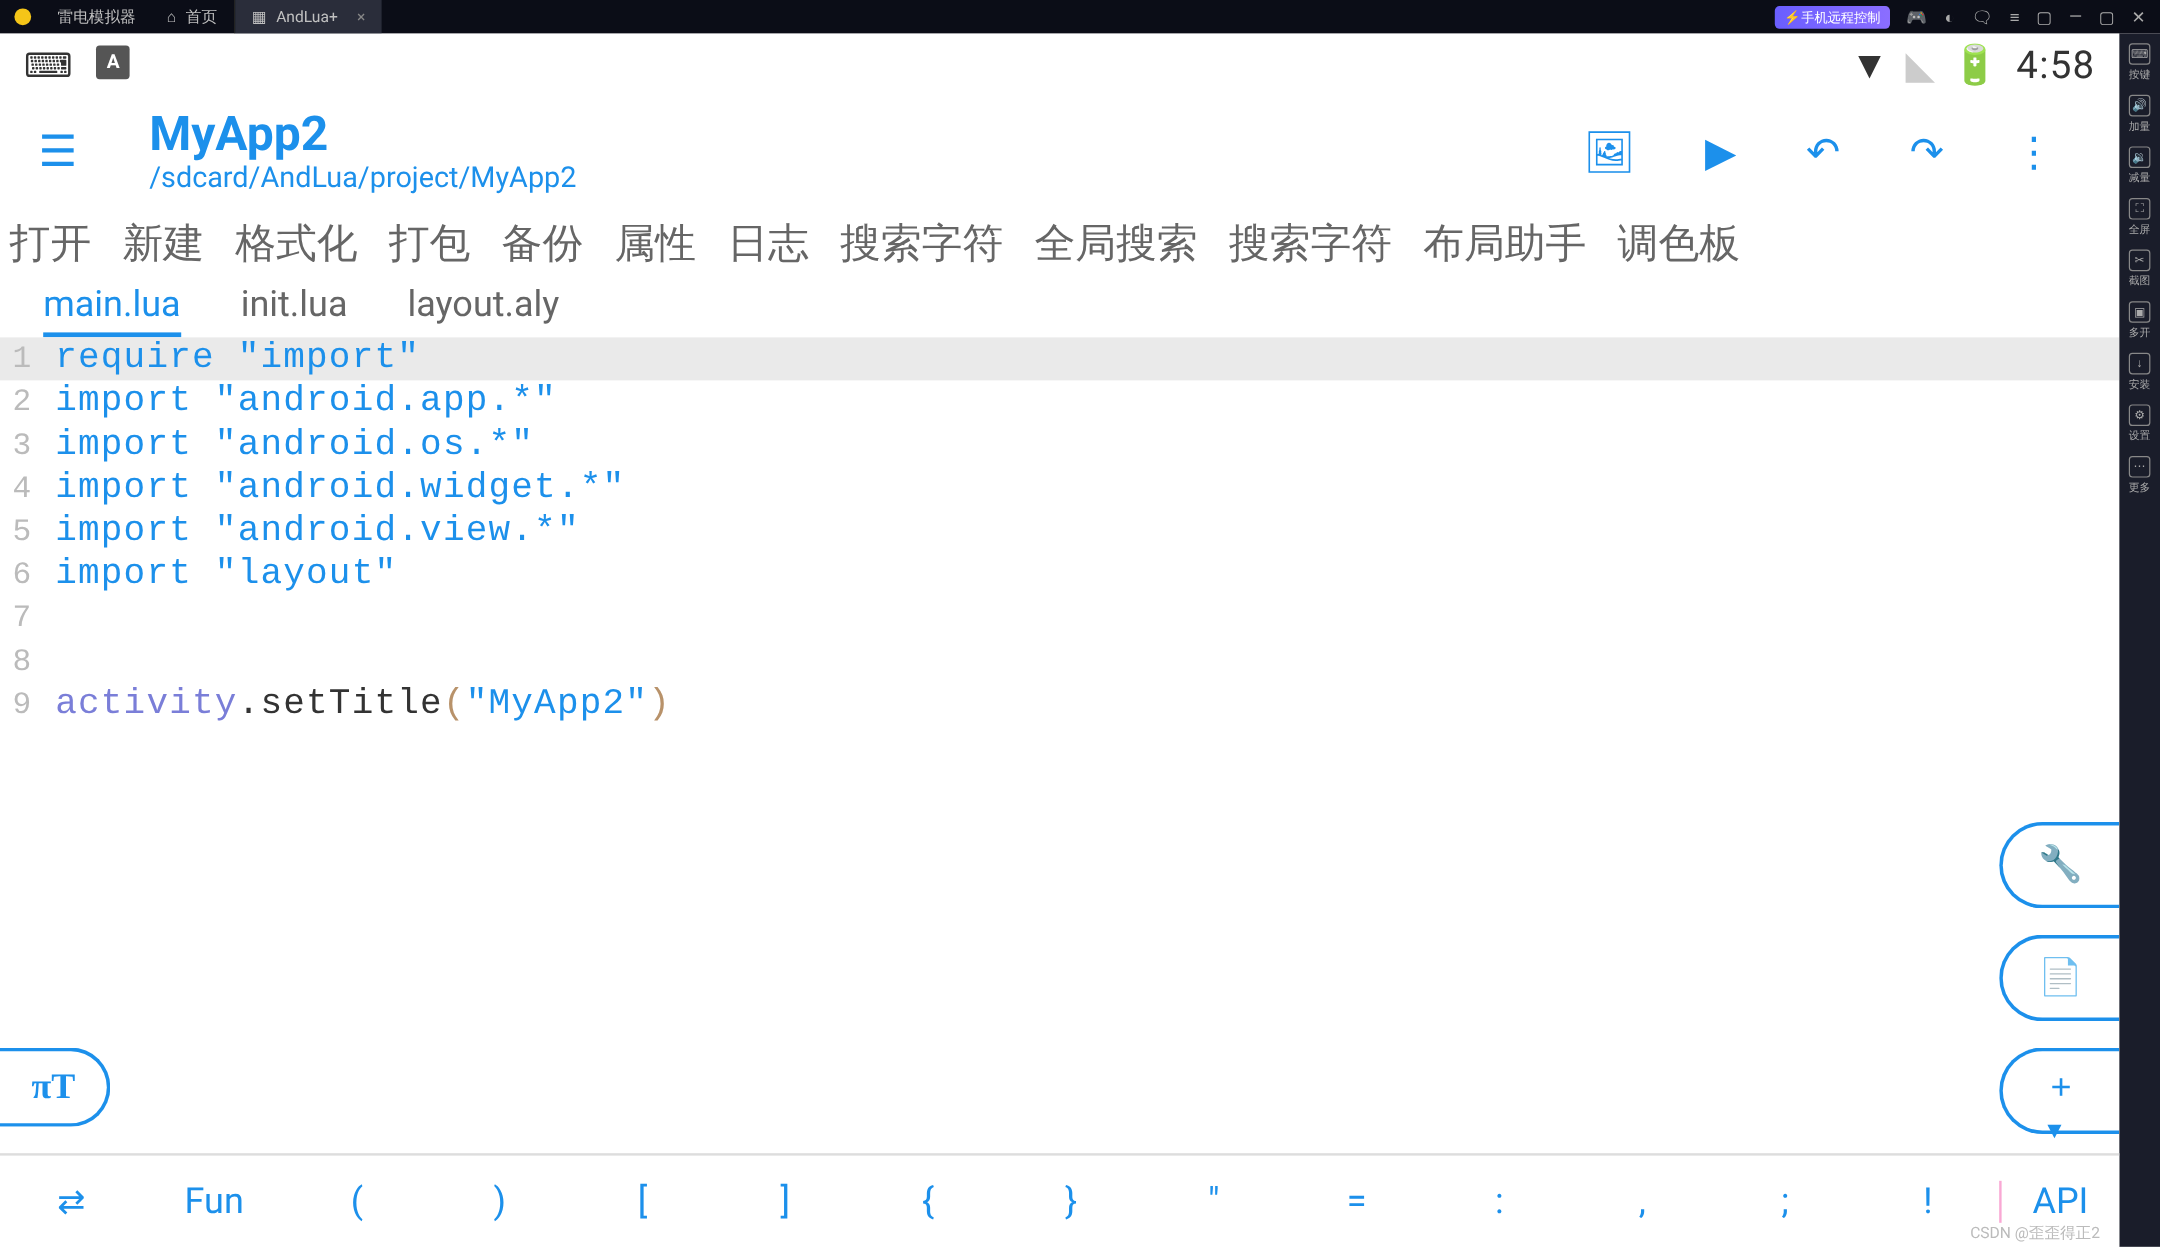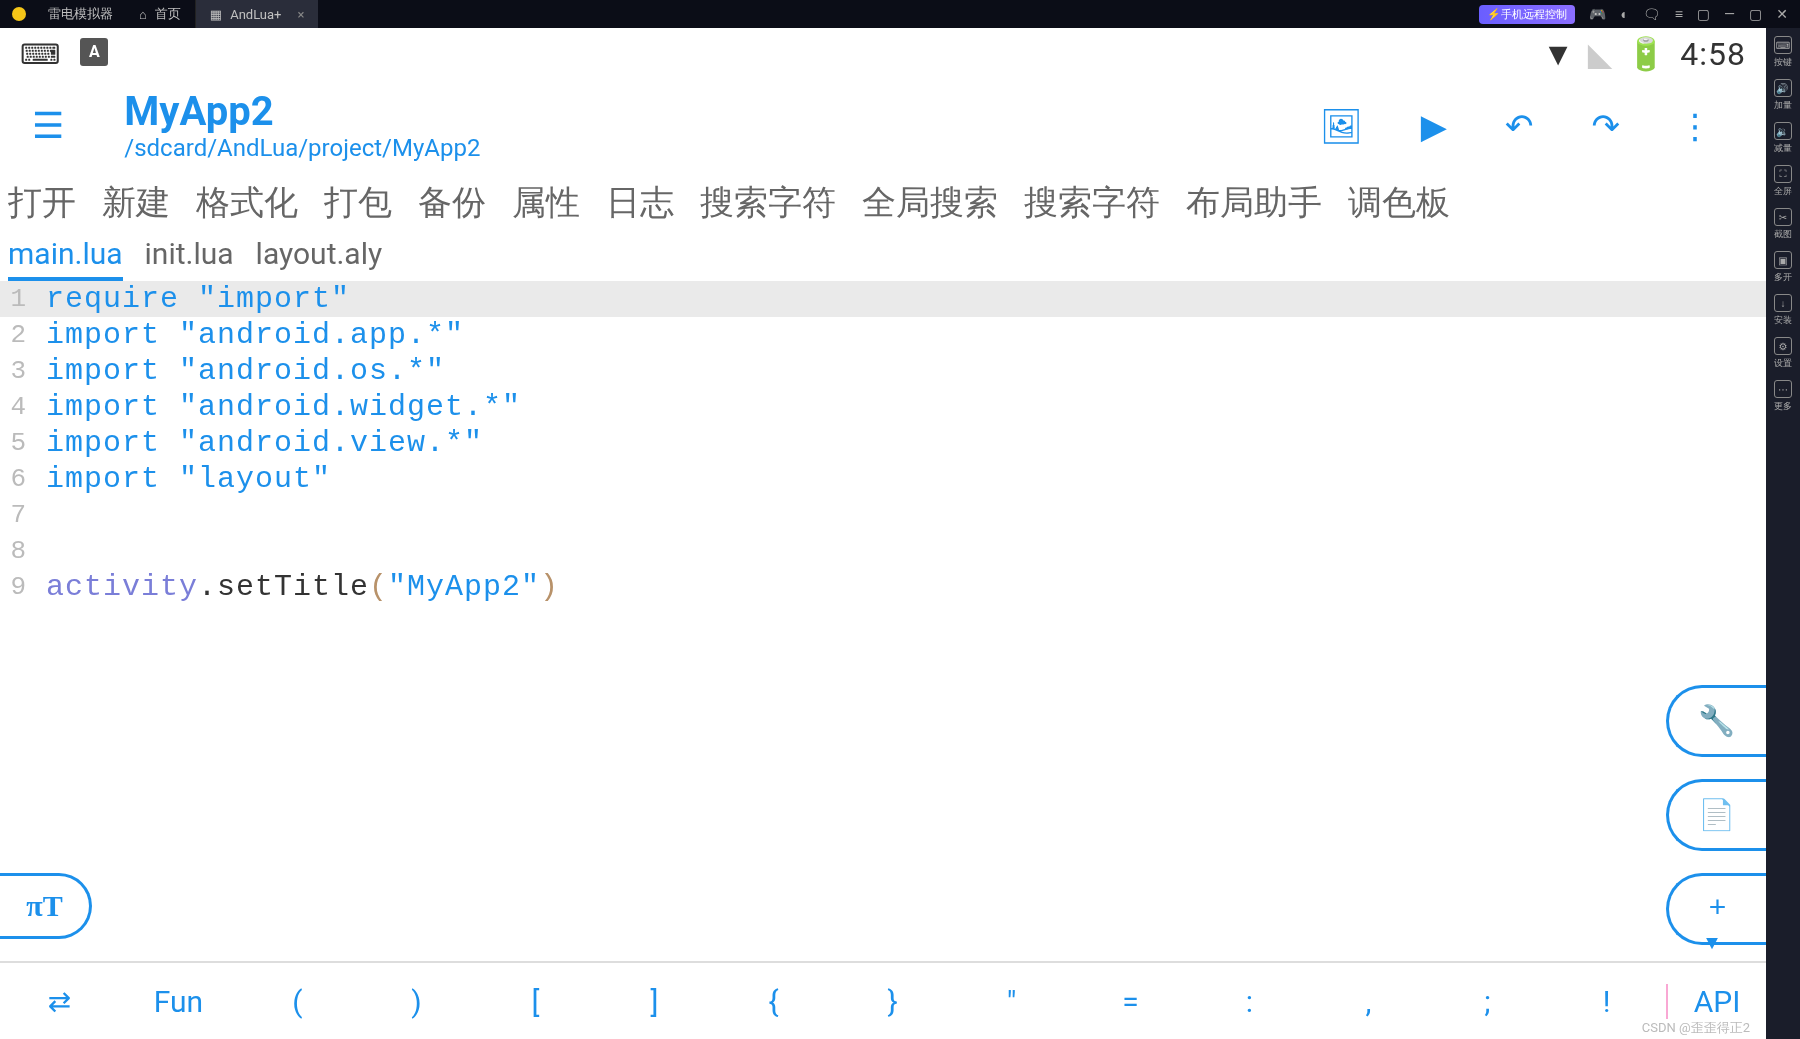--- a/index.html
+++ b/index.html
@@ -48,21 +48,21 @@
 .header-spacer { flex: 1; }
 .header-actions { display: flex; gap: 58px; padding-right: 30px; }
 .header-icon { color: #1c90eb; font-size: 34px; cursor: pointer; }
 
 
 .toolbar { display: flex; gap: 26px; padding: 8px 8px 4px 8px; font-size: 34px; color: #666; overflow: hidden; white-space: nowrap; }
 .tool-item { cursor: pointer; }
 
 
 .file-tabs { display: flex; gap: 22px; padding: 6px 8px 0 8px; font-size: 30px; color: #666; }
-.file-tab { padding-bottom: 6px; cursor: pointer; }
+.file-tab { padding-bottom: 6px; cursor: pointer; margin-left: 28px; }
 .file-tab.active { color: #1c90eb; border-bottom: 4px solid #1c90eb; }
 
 
 .editor { flex: 1; position: relative; font-family: "Consolas", "Courier New", monospace; font-size: 30px; overflow: hidden; }
 .editor-line { display: flex; height: 36px; align-items: center; }
 .editor-line.hl { background: #eaeaea; }
 .gutter { width: 32px; text-align: right; color: #bbb; font-size: 26px; padding-right: 6px; }
 .code { padding-left: 14px; white-space: pre; letter-spacing: 1px; }
 .kw { color: #1c90eb; }
 .str { color: #1c90eb; }

